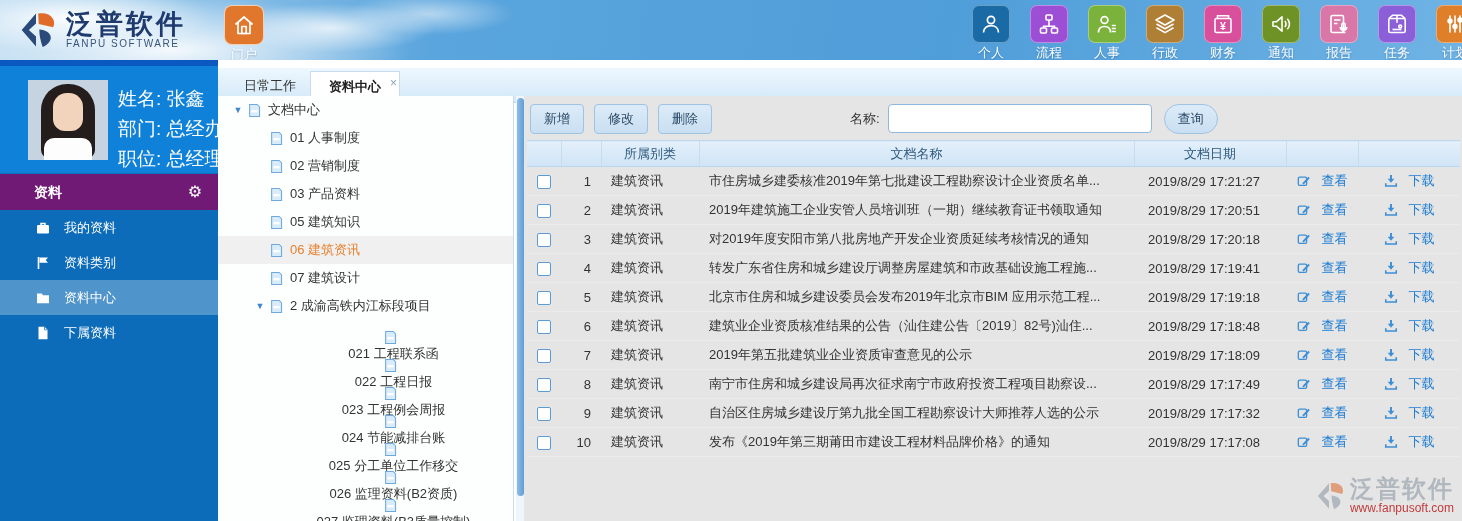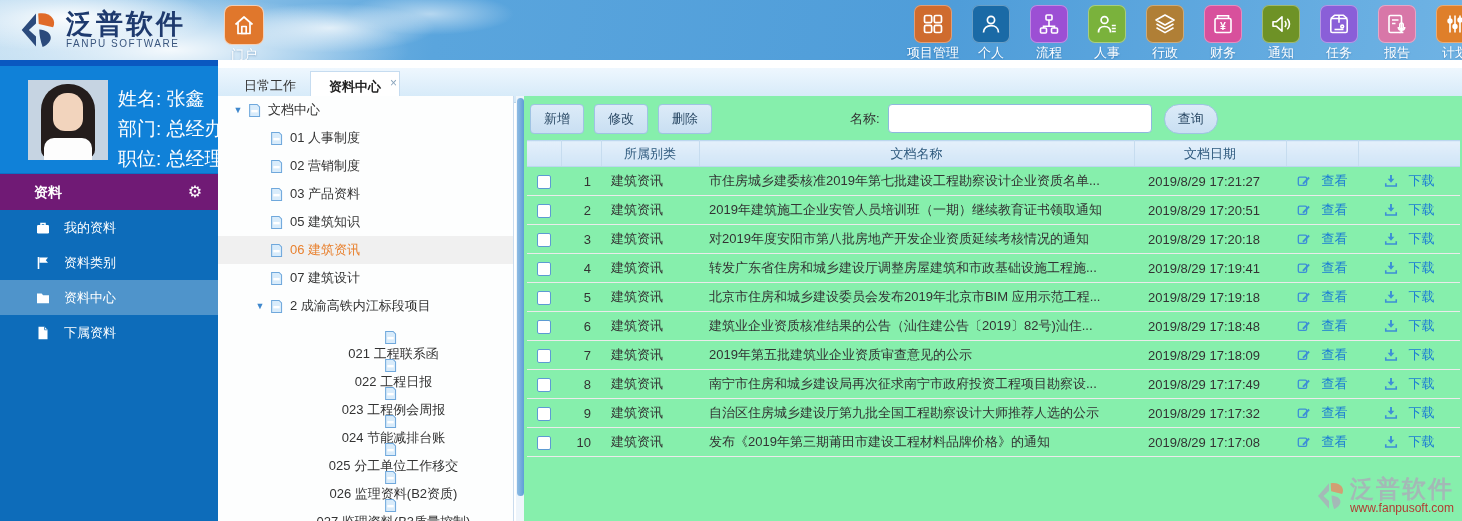--- a/index.html
+++ b/index.html
@@ -63,21 +63,21 @@
   .tree-row { height:28px; display:flex; align-items:center; font-size:13px; color:#333; cursor:pointer; white-space:nowrap; }
   .tree-row .tree-arrow { width:12px; font-size:9px; color:#3f88cd; margin-right:3px; text-align:center; }
   .tree-row .tree-arrow.hidden { visibility:hidden; }
   .tree-row .doc-icon { display:flex; margin-right:6px; }
   .tree-row.lvl0 { padding-left:14px; }
   .tree-row.lvl1 { padding-left:36px; }
   .tree-row.lvl2 { padding-left:56px;flex-direction:column; }
   .tree-row.selected { background:#f0f0f0; color:#e8802e; }
 
   
-  #main { position:absolute; left:524px; top:96px; width:938px; height:425px; background:#86efac; }
+  #main { position:absolute; left:524px; top:96px; width:938px; height:425px; background:#e5e5e5; }
   #toolbar { position:absolute; left:6px; top:7px; width:926px; height:31px; display:flex; align-items:center; }
   .tb-btn { height:30px; padding:0 13px; margin-right:10px; font-size:13px; color:#2b4a66;
     background:linear-gradient(180deg,#dcebf8,#c9dff2); border:1px solid #9fc3e3; border-radius:4px; cursor:pointer; }
   #name-label { margin-left:128px; font-size:13px; color:#333; margin-right:8px; }
   #name-input { width:264px; height:29px; border:1px solid #8fb8dd; border-radius:4px; padding:0 8px; font-size:13px; }
   #search-btn { margin-left:12px; margin-right:0;border-radius:15px; }
 
   #doc-table { position:absolute; left:3px; top:44px; width:933px; border-collapse:collapse; table-layout:fixed; }
   #doc-table th { height:26px; font-size:13px; font-weight:normal; color:#2f5a7e;
     background:linear-gradient(180deg,#e4f0fb,#cfe4f6); border-top:1px solid #bcd7ee;
@@ -121,31 +121,20 @@
         <path d="M3.5 11.5 L12 4 L20.5 11.5"></path>
           <path d="M6 10 V20.5 H18 V10"></path>
           <rect x="9.8" y="13.5" width="4.4" height="7"></rect>
       </svg>
     </span>
     <span class="p-label">门户</span>
   </div>
 
   <div id="topnav">
     <div class="nav-item">
-      <span class="nav-ico" style="background:#cf6b2e">
-        <svg width="24" height="24" viewBox="0 0 24 24" fill="none" stroke="#fff" stroke-width="1.7">
-          <rect x="3.5" y="3.5" width="7.2" height="7.2" rx="1.5"></rect>
-            <rect x="13.3" y="3.5" width="7.2" height="7.2" rx="1.5"></rect>
-          <rect x="3.5" y="13.3" width="7.2" height="7.2" rx="1.5"></rect>
-            <rect x="13.3" y="13.3" width="7.2" height="7.2" rx="1.5"></rect>
-        </svg>
-        </span>
-      <span class="nav-label">项目管理</span>
-    </div>
-    <div class="nav-item">
       <span class="nav-ico" style="background:#1a6aa6">
         <svg width="24" height="24" viewBox="0 0 24 24" fill="none" stroke="#fff" stroke-width="1.7">
           <circle cx="12" cy="8" r="3.6"></circle>
             <path d="M4.5 20.5 c0-4.5 3.5-6.8 7.5-6.8 s7.5 2.3 7.5 6.8"></path>
         </svg>
         </span>
       <span class="nav-label">个人</span>
     </div>
     <div class="nav-item">
       <span class="nav-ico" style="background:#9c4fd4">
@@ -189,43 +178,43 @@
       <span class="nav-label">财务</span>
     </div>
     <div class="nav-item">
       <span class="nav-ico" style="background:#6e9226">
         <svg width="24" height="24" viewBox="0 0 24 24" fill="none" stroke="#fff" stroke-width="1.6" stroke-linejoin="round">
           <path d="M4 9.8 v4.4 h3.3 L13 19.2 V4.8 L7.3 9.8 Z"></path>
             <path d="M15.8 9 a4.2 4.2 0 0 1 0 6 M18.3 6.8 a7.3 7.3 0 0 1 0 10.4"></path>
         </svg>
         </span>
       <span class="nav-label">通知</span>
+    </div>
+    <div class="nav-item">
+      <span class="nav-ico" style="background:#d877a8">
+        <svg width="24" height="24" viewBox="0 0 24 24" fill="none" stroke="#fff" stroke-width="1.6">
+          <rect x="4" y="3.5" width="12.5" height="17" rx="1.5"></rect>
+            <path d="M7 8 h6.5 M7 11.5 h3.5"></path>
+          <rect x="14.8" y="11" width="3.4" height="6" rx="1.7"></rect>
+            <path d="M13.3 15 a3.2 3.2 0 0 0 6.4 0 M16.5 18.2 v2.3 M14.6 20.5 h3.8"></path>
+        </svg>
+        </span>
+      <span class="nav-label">报告</span>
     </div>
     <div class="nav-item">
       <span class="nav-ico" style="background:#8a5fd8">
         <svg width="24" height="24" viewBox="0 0 24 24" fill="none" stroke="#fff" stroke-width="1.6" stroke-linejoin="round">
           <rect x="3.8" y="6.5" width="16.4" height="14" rx="1.5"></rect>
             <path d="M3.8 6.5 L7.5 3.3 h9 l3.7 3.2"></path>
           <path d="M12 3.3 v7.5"></path>
             <circle cx="15.2" cy="14.5" r="1.4"></circle>
             <path d="M7.5 17.5 h9"></path>
         </svg>
         </span>
       <span class="nav-label">任务</span>
-    </div>
-    <div class="nav-item">
-      <span class="nav-ico" style="background:#d877a8">
-        <svg width="24" height="24" viewBox="0 0 24 24" fill="none" stroke="#fff" stroke-width="1.6">
-          <rect x="4" y="3.5" width="12.5" height="17" rx="1.5"></rect>
-            <path d="M7 8 h6.5 M7 11.5 h3.5"></path>
-          <rect x="14.8" y="11" width="3.4" height="6" rx="1.7"></rect>
-            <path d="M13.3 15 a3.2 3.2 0 0 0 6.4 0 M16.5 18.2 v2.3 M14.6 20.5 h3.8"></path>
-        </svg>
-        </span>
-      <span class="nav-label">报告</span>
     </div>
     <div class="nav-item">
       <span class="nav-ico" style="background:#df7f2a">
         <svg width="24" height="24" viewBox="0 0 24 24" fill="none" stroke="#fff" stroke-width="1.6">
           <path d="M7 3.5 v17 M12 3.5 v17 M17 3.5 v17"></path>
           <circle cx="7" cy="9" r="1.9" fill="#fff"></circle>
             <circle cx="12" cy="14.5" r="1.9" fill="#fff"></circle>
             <circle cx="17" cy="8" r="1.9" fill="#fff"></circle>
         </svg>
         </span>

